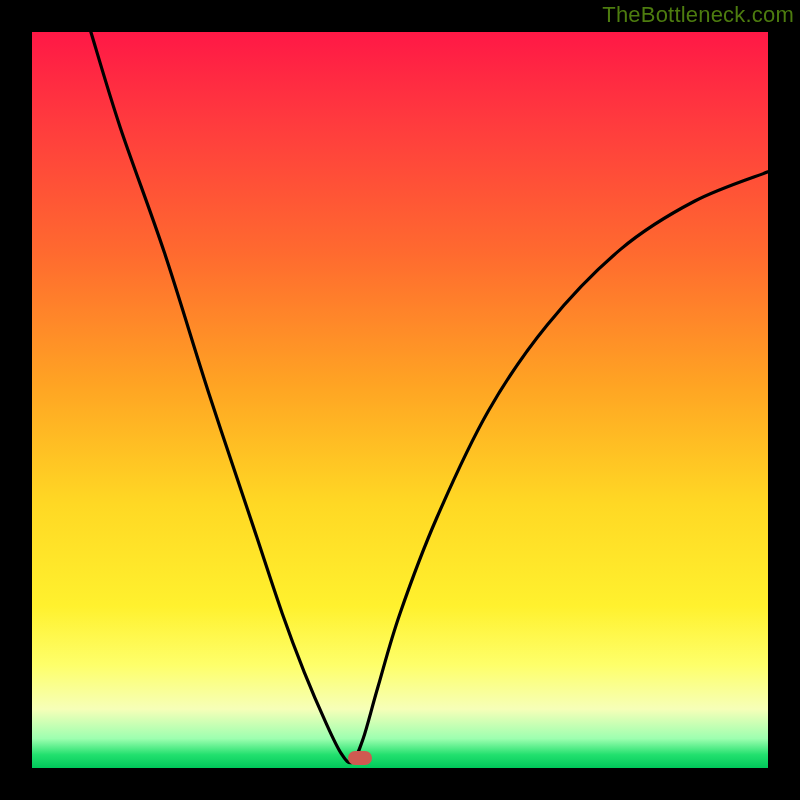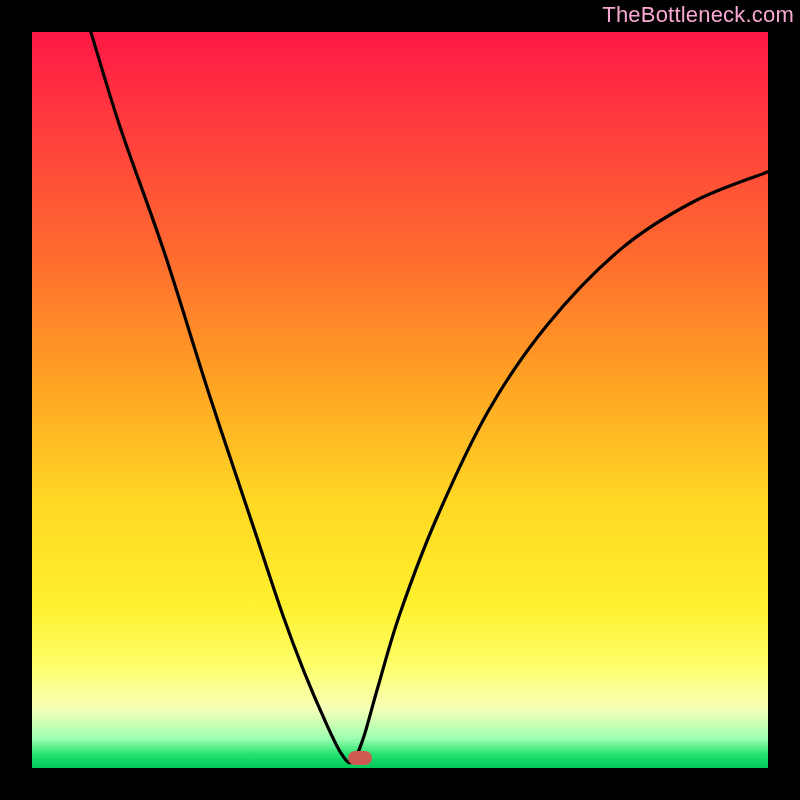--- a/index.html
+++ b/index.html
@@ -14,21 +14,21 @@
   .frame {
     position: relative;
     width: 800px;
     height: 800px;
     background: #000;
   }
   .attribution {
     position: absolute;
     top: 2px;
     right: 6px;
-    color: #f9a8d4;
+    color: #4d7c0f;
     font-size: 22px;
     font-weight: 500;
     letter-spacing: 0.2px;
     z-index: 10;
   }
   .plot-area {
     position: absolute;
     left: 32px;
     top: 32px;
     width: 736px;

